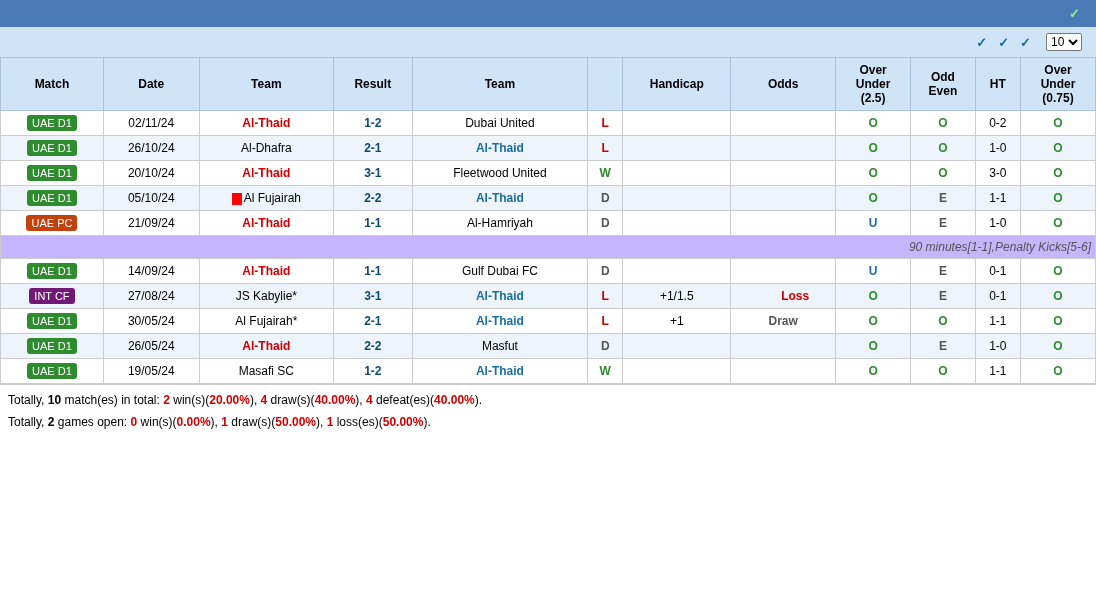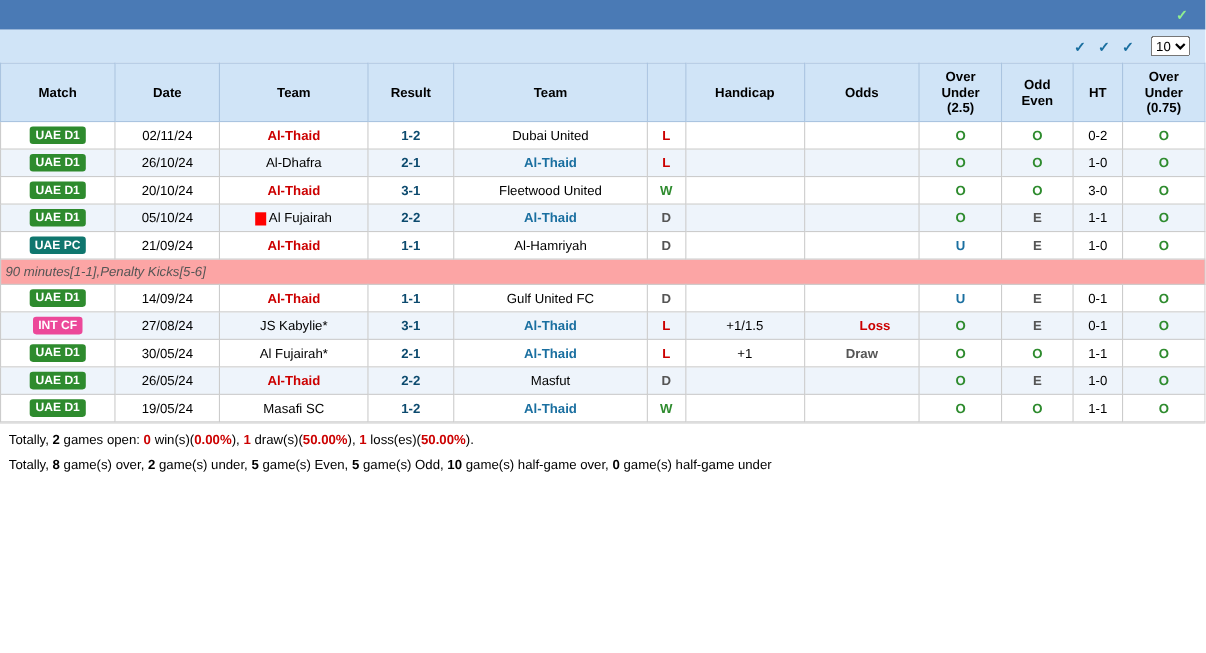--- a/index.html
+++ b/index.html
@@ -57,44 +57,44 @@
       border: 1px solid #ccc;
       vertical-align: middle;
       font-size: 12px;
     }
 
     .badge {
       display: inline-block;
       padding: 2px 5px;
       border-radius: 3px;
       color: #fff;
-      font-weight: bold;
+      font-weight: normal;
       font-size: 11px;
     }
     .badge-uaed1 { background: #2e8b2e; }
-    .badge-uaepc { background: #0f766e; }
-    .badge-intcf { background: #ec4899; }
+    .badge-uaepc { background: #c2410c; }
+    .badge-intcf { background: #701a75; }
 
     .team-red { color: #cc0000; font-weight: bold; }
     .team-blue { color: #1a6fa0; font-weight: bold; }
     .team-black { color: #000; }
 
     .result-link { font-weight: bold; color: #0c4a6e; text-decoration: none; }
 
     .outcome-l { color: #cc0000; font-weight: bold; }
     .outcome-w { color: #2e8b2e; font-weight: bold; }
     .outcome-d { color: #555; font-weight: bold; }
 
     .circle-o { color: #2e8b2e; font-weight: bold; }
     .circle-u { color: #1a6fa0; font-weight: bold; }
     .circle-e { color: #555; font-weight: bold; }
 
     .penalty-row td {
-      background: #fca5a5;
-      text-align: left;
+      background: #c4b5fd;
+      text-align: right;
       font-style: italic;
       color: #555;
       border: 1px solid #ccc;
     }
 
     .loss-badge { color: #cc0000; font-weight: bold; margin-left: 24px; }
     .draw-badge { color: #555; font-weight: bold; }
 
     .summary {
       padding: 6px 8px;
@@ -230,21 +230,21 @@
     <td><span class="circle-o">O</span></td>
   </tr>
       <tr class="penalty-row">
         <td colspan="12">90 minutes[1-1],Penalty Kicks[5-6]</td>
       </tr>
       <tr>
     <td><span class="badge badge-uaed1">UAE D1</span></td>
     <td>14/09/24</td>
     <td><span class="team-red">Al-Thaid</span></td>
     <td><span class="result-link">1-1</span></td>
-    <td><span class="team-black">Gulf United FC</span></td>
+    <td><span class="team-black">Gulf Dubai FC</span></td>
     <td><span class="outcome-d">D</span></td>
     <td></td>
     <td><span class=""></span></td>
     <td><span class="circle-u">U</span></td>
     <td><span class="circle-e">E</span></td>
     <td>0-1</td>
     <td><span class="circle-o">O</span></td>
   </tr>
       <tr>
     <td><span class="badge badge-intcf">INT CF</span></td>
@@ -300,18 +300,18 @@
     <td><span class="circle-o">O</span></td>
     <td><span class="circle-o">O</span></td>
     <td>1-1</td>
     <td><span class="circle-o">O</span></td>
   </tr>
     </tbody>
 </table>
 
 <div class="summary">
   <p>
+    Totally, <span class="bold">10</span> match(es) in total: <span class="bold red">2</span> win(s)(<span class="bold red">20.00%</span>), <span class="bold red">4</span> draw(s)(<span class="bold red">40.00%</span>), <span class="bold red">4</span> defeat(es)(<span class="bold red">40.00%</span>).
+  </p>
+  <p>
     Totally, <span class="bold">2</span> games open: <span class="bold red">0</span> win(s)(<span class="bold red">0.00%</span>), <span class="bold red">1</span> draw(s)(<span class="bold red">50.00%</span>), <span class="bold red">1</span> loss(es)(<span class="bold red">50.00%</span>).
   </p>
-  <p>
-    Totally, <span class="bold">8</span> game(s) over, <span class="bold">2</span> game(s) under, <span class="bold">5</span> game(s) Even, <span class="bold">5</span> game(s) Odd, <span class="bold">10</span> game(s) half-game over, <span class="bold">0</span> game(s) half-game under
-  </p>
 </div>
 
 </body></html>

